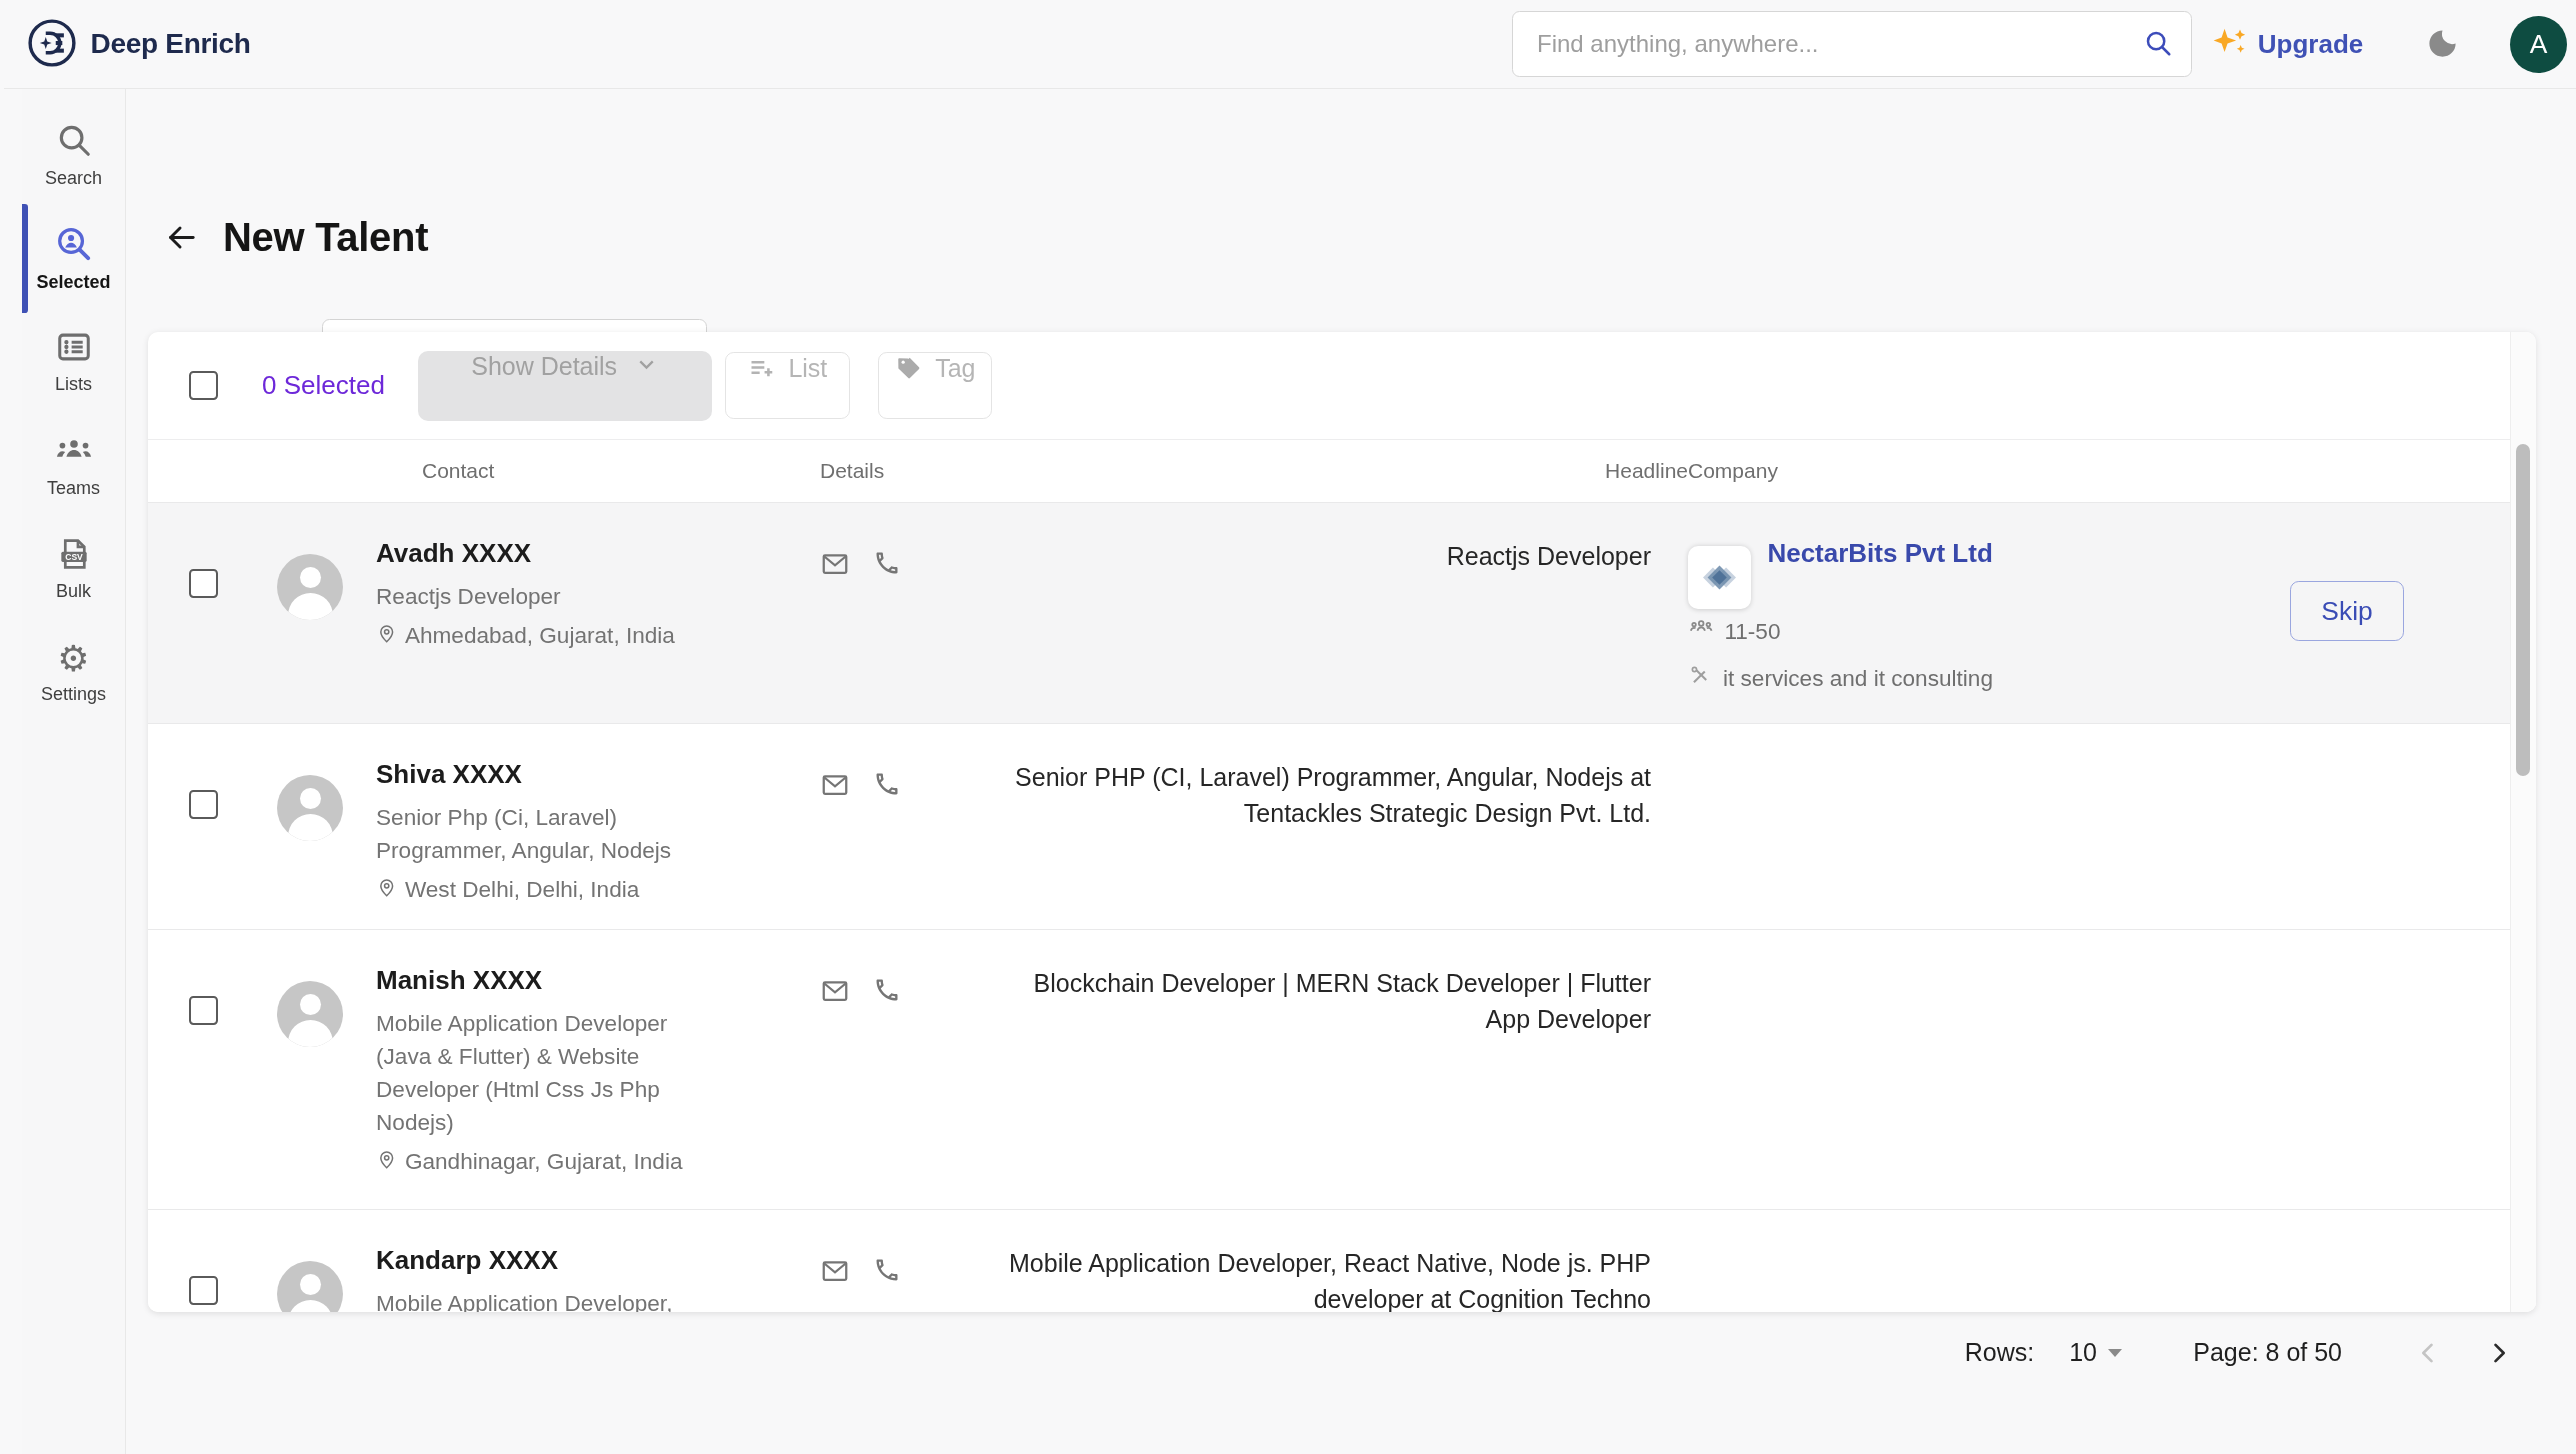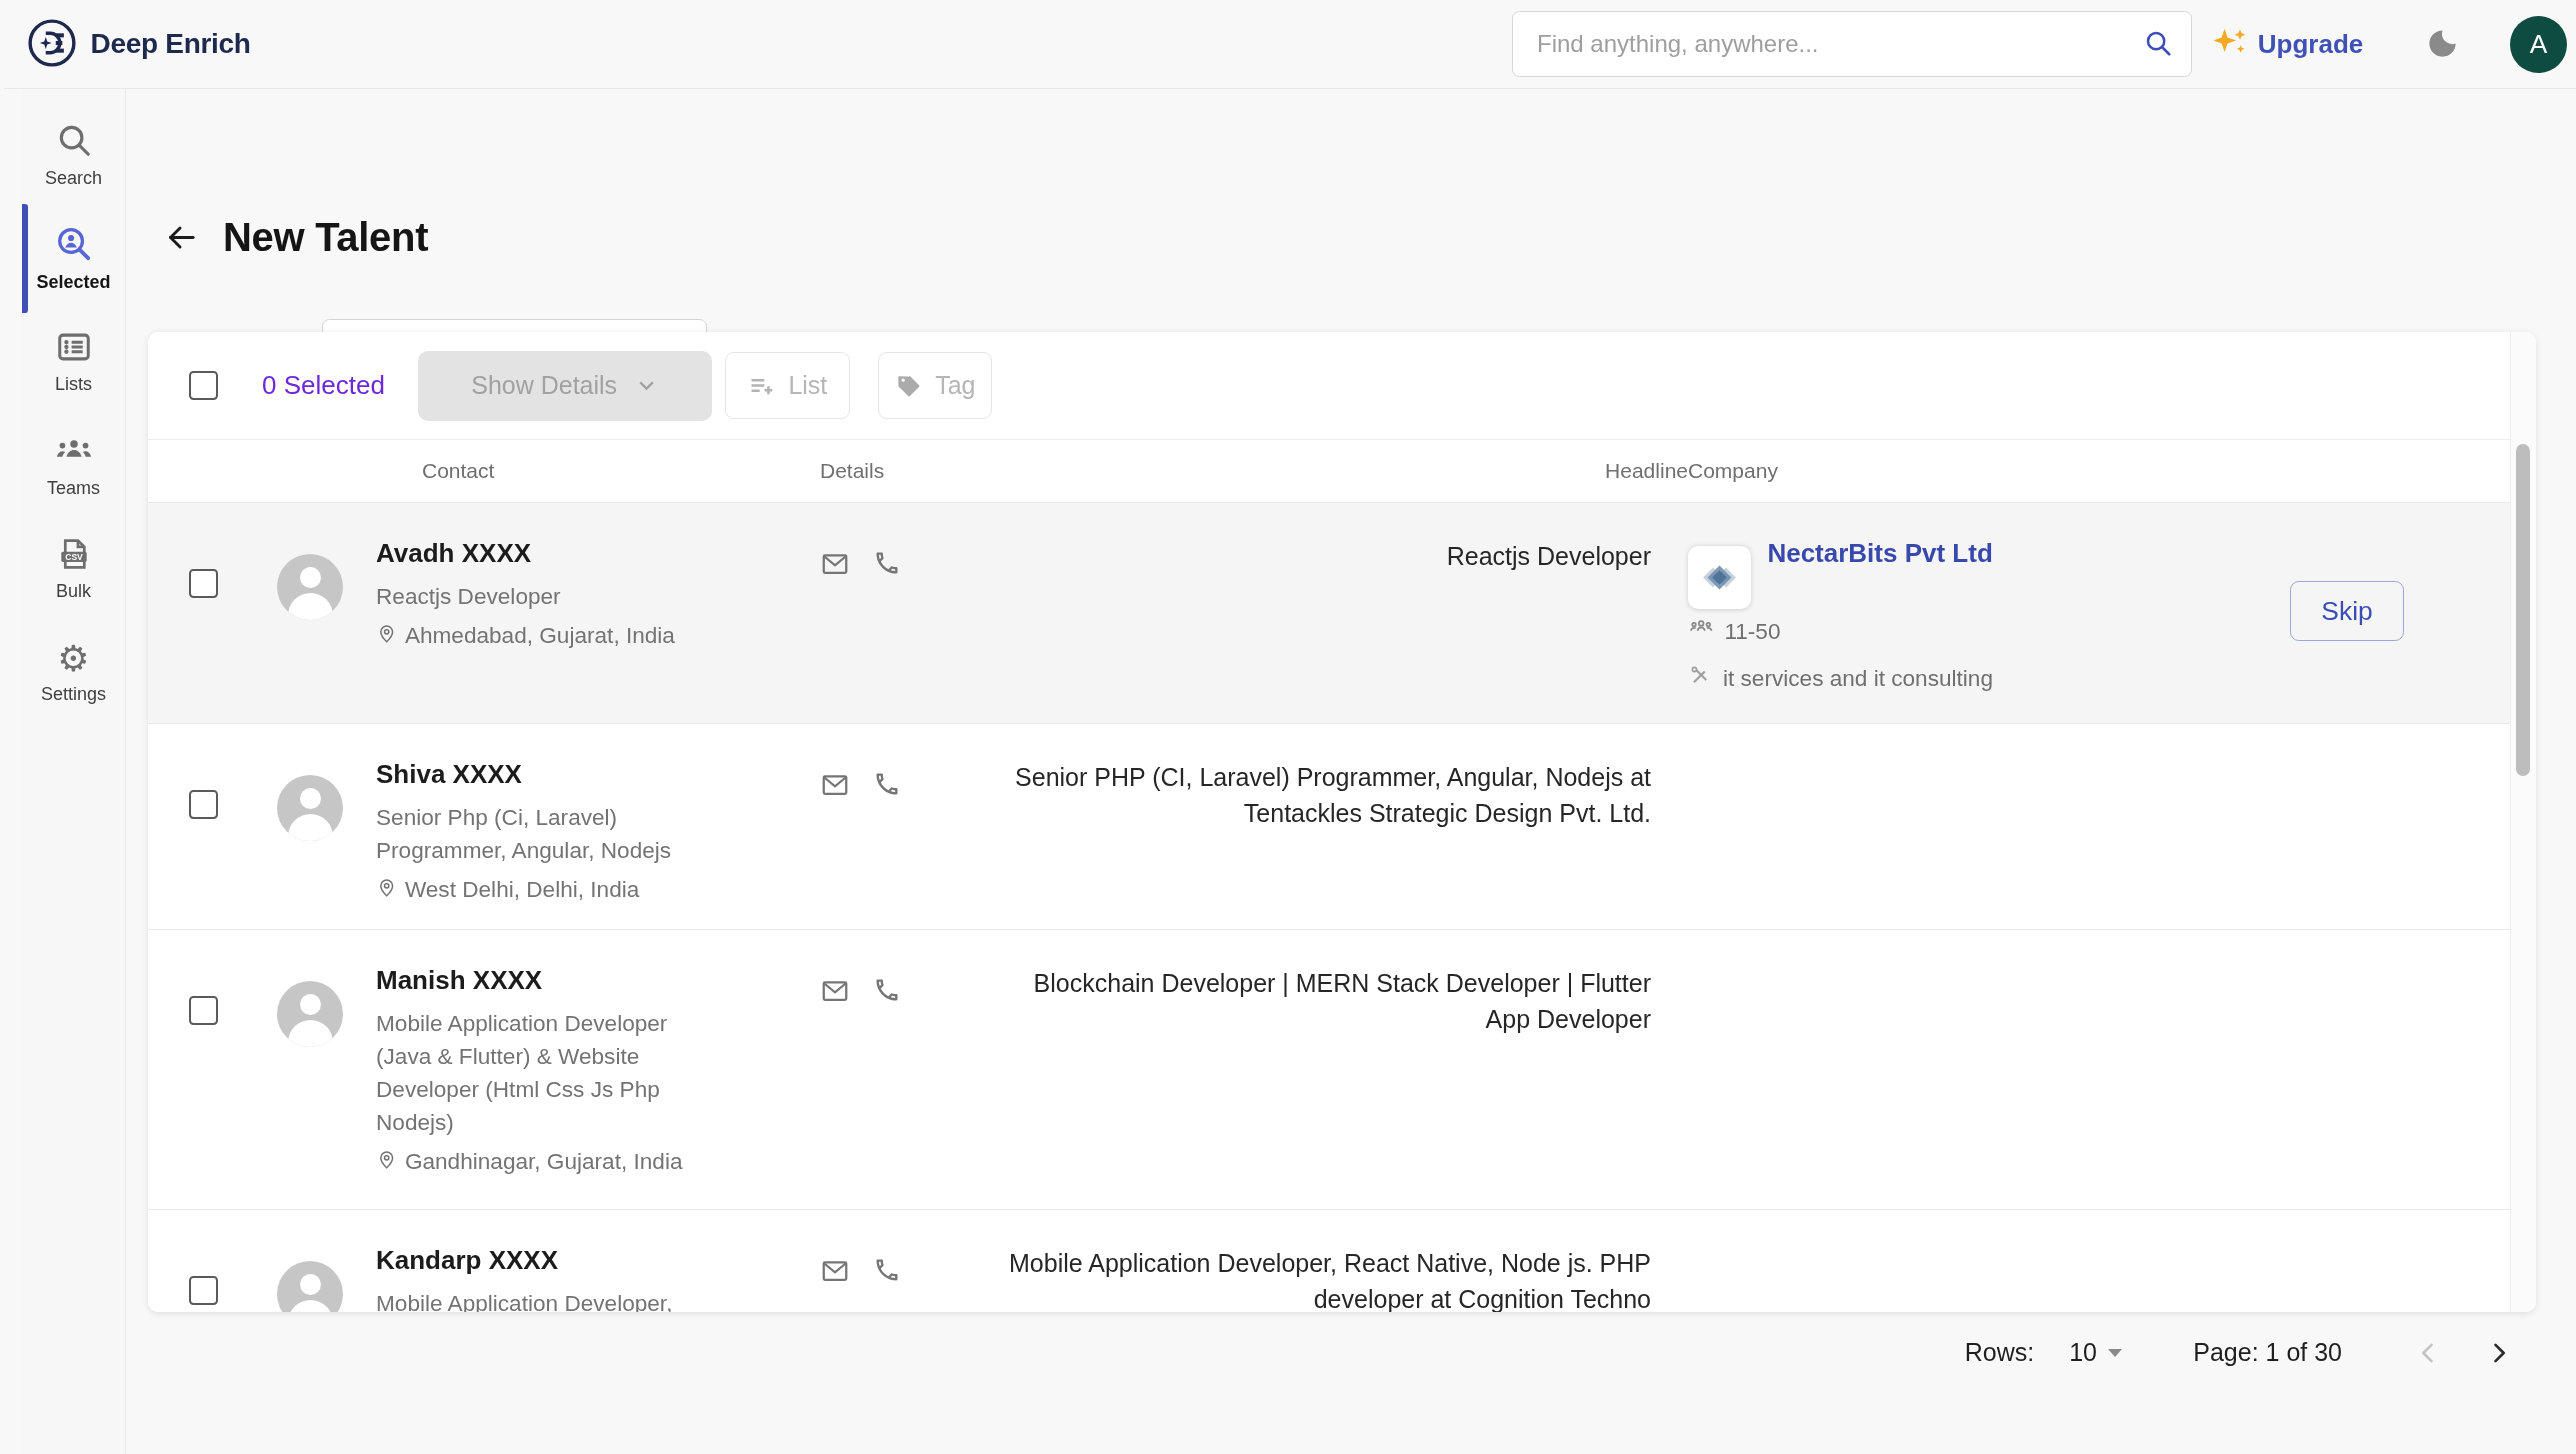--- a/index.html
+++ b/index.html
@@ -34,21 +34,21 @@
   .filter-label{font-size:27px;color:#1c1c1c;}
   .select{margin-left:30px;width:385px;height:72px;background:#fff;border:1.3px solid #d4d4d4;border-radius:7.5px;display:flex;align-items:center;justify-content:space-between;padding:0 29px 0 28px;box-sizing:border-box;cursor:pointer;}
   .select-value{font-size:26.4px;color:#1c1c1c;}
   .caret{width:0;height:0;border-left:8.8px solid transparent;border-right:8.8px solid transparent;border-top:10.7px solid #5f5f5f;}
 
   
   .card{position:absolute;left:42px;top:243px;width:2388px;height:980px;background:#fff;border-radius:10px;box-shadow:0 1.9px 6.3px rgba(0,0,0,0.10);overflow:hidden;}
   .toolbar{height:108px;display:flex;align-items:center;padding-left:41px;border-bottom:1.3px solid #ededee;box-sizing:border-box;}
   .cb{display:inline-block;width:25px;height:25px;border:2.5px solid #5a5a5a;border-radius:4.4px;background:#fff;cursor:pointer;flex:0 0 auto;}
   .sel-count{margin-left:44px;font-size:26px;color:#6d28d9;}
-  .btn{display:flex;align-items:center;justify-content:center;box-sizing:border-box;font-size:25px;font-weight:500;cursor:pointer;}
+  .btn{display:flex;align-items:flex-start;justify-content:center;box-sizing:border-box;font-size:25px;font-weight:500;cursor:pointer;}
   .btn-details{margin-left:33px;width:294px;height:70px;border-radius:10px;background:#e3e3e4;color:#a1a1a1;gap:16.4px;border:none;}
   .btn-light{height:67px;border-radius:8.8px;background:#fff;border:1.3px solid #e4e4e4;color:#b5b5b5;gap:12.6px;}
   .btn-list{margin-left:13.2px;width:125px;}
   .btn-tag{margin-left:28px;width:114px;}
 
   .thead{height:63px;display:flex;align-items:center;border-bottom:1.3px solid #e9e9ea;box-sizing:border-box;font-size:21px;color:#6f6f6f;}
   .trow{display:flex;border-bottom:1.3px solid #e9e9ea;box-sizing:border-box;padding-top:35px;cursor:pointer;background:#fff;}
   .trow.highlight{background:#f5f5f6;}
   .trow:nth-of-type(1){min-height:221px;}
   .trow:nth-of-type(2){min-height:206px;}
@@ -459,21 +459,21 @@
         <div class="vthumb"></div>
       </div>
     </section>
 
     <div class="pagination">
       <span>Rows:</span>
       <span class="rows-value">
         <span>10</span>
         <span class="caret-sm"></span>
       </span>
-      <span class="page-info">Page: 1 of 30</span>
+      <span class="page-info">Page: 8 of 50</span>
       <span class="pg-prev">
         <svg width="28" height="28" viewBox="0 0 24 24" fill="none" stroke="#c4c4c4" stroke-width="2.3" stroke-linecap="round" stroke-linejoin="round">
             <path d="M15 5l-7 7 7 7"></path>
           </svg>
       </span>
       <span class="pg-next">
         <svg width="28" height="28" viewBox="0 0 24 24" fill="none" stroke="#2b2b2b" stroke-width="2.3" stroke-linecap="round" stroke-linejoin="round">
             <path d="M9 5l7 7-7 7"></path>
           </svg>
       </span>

